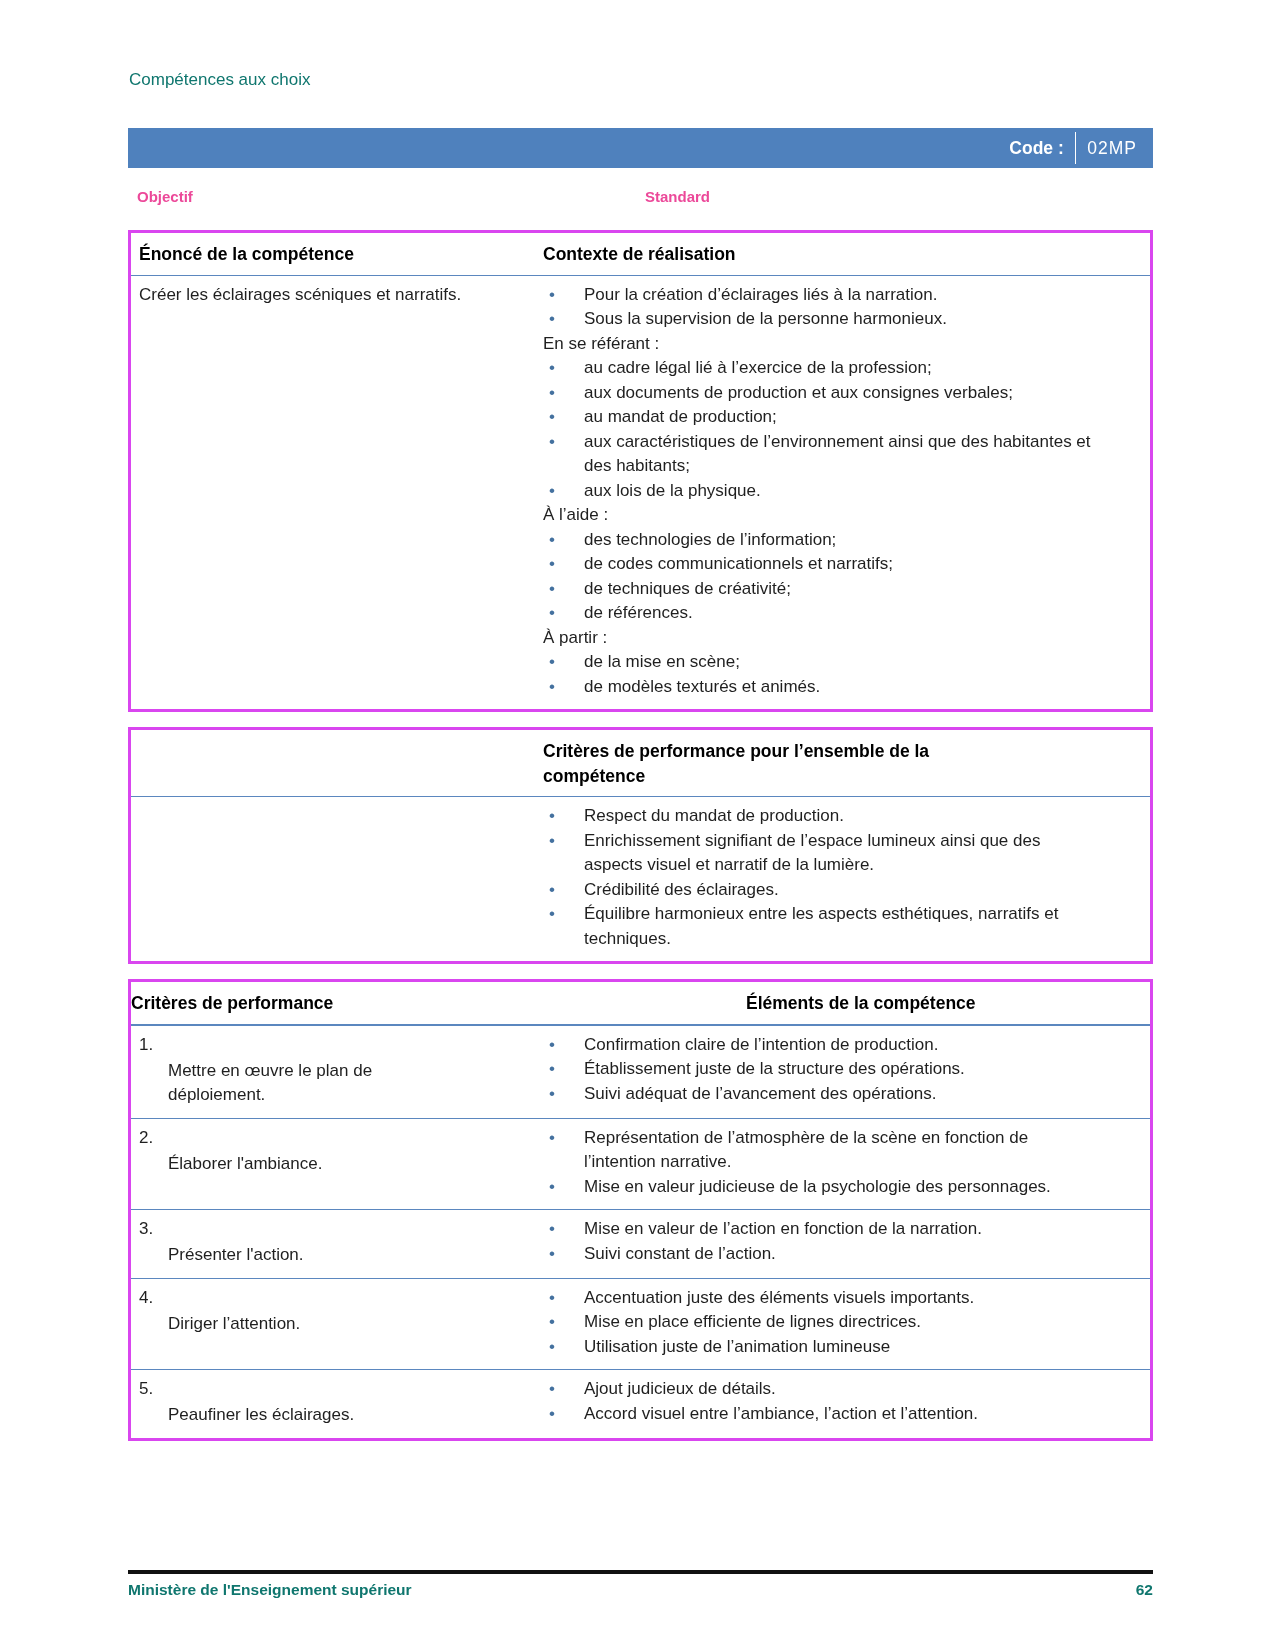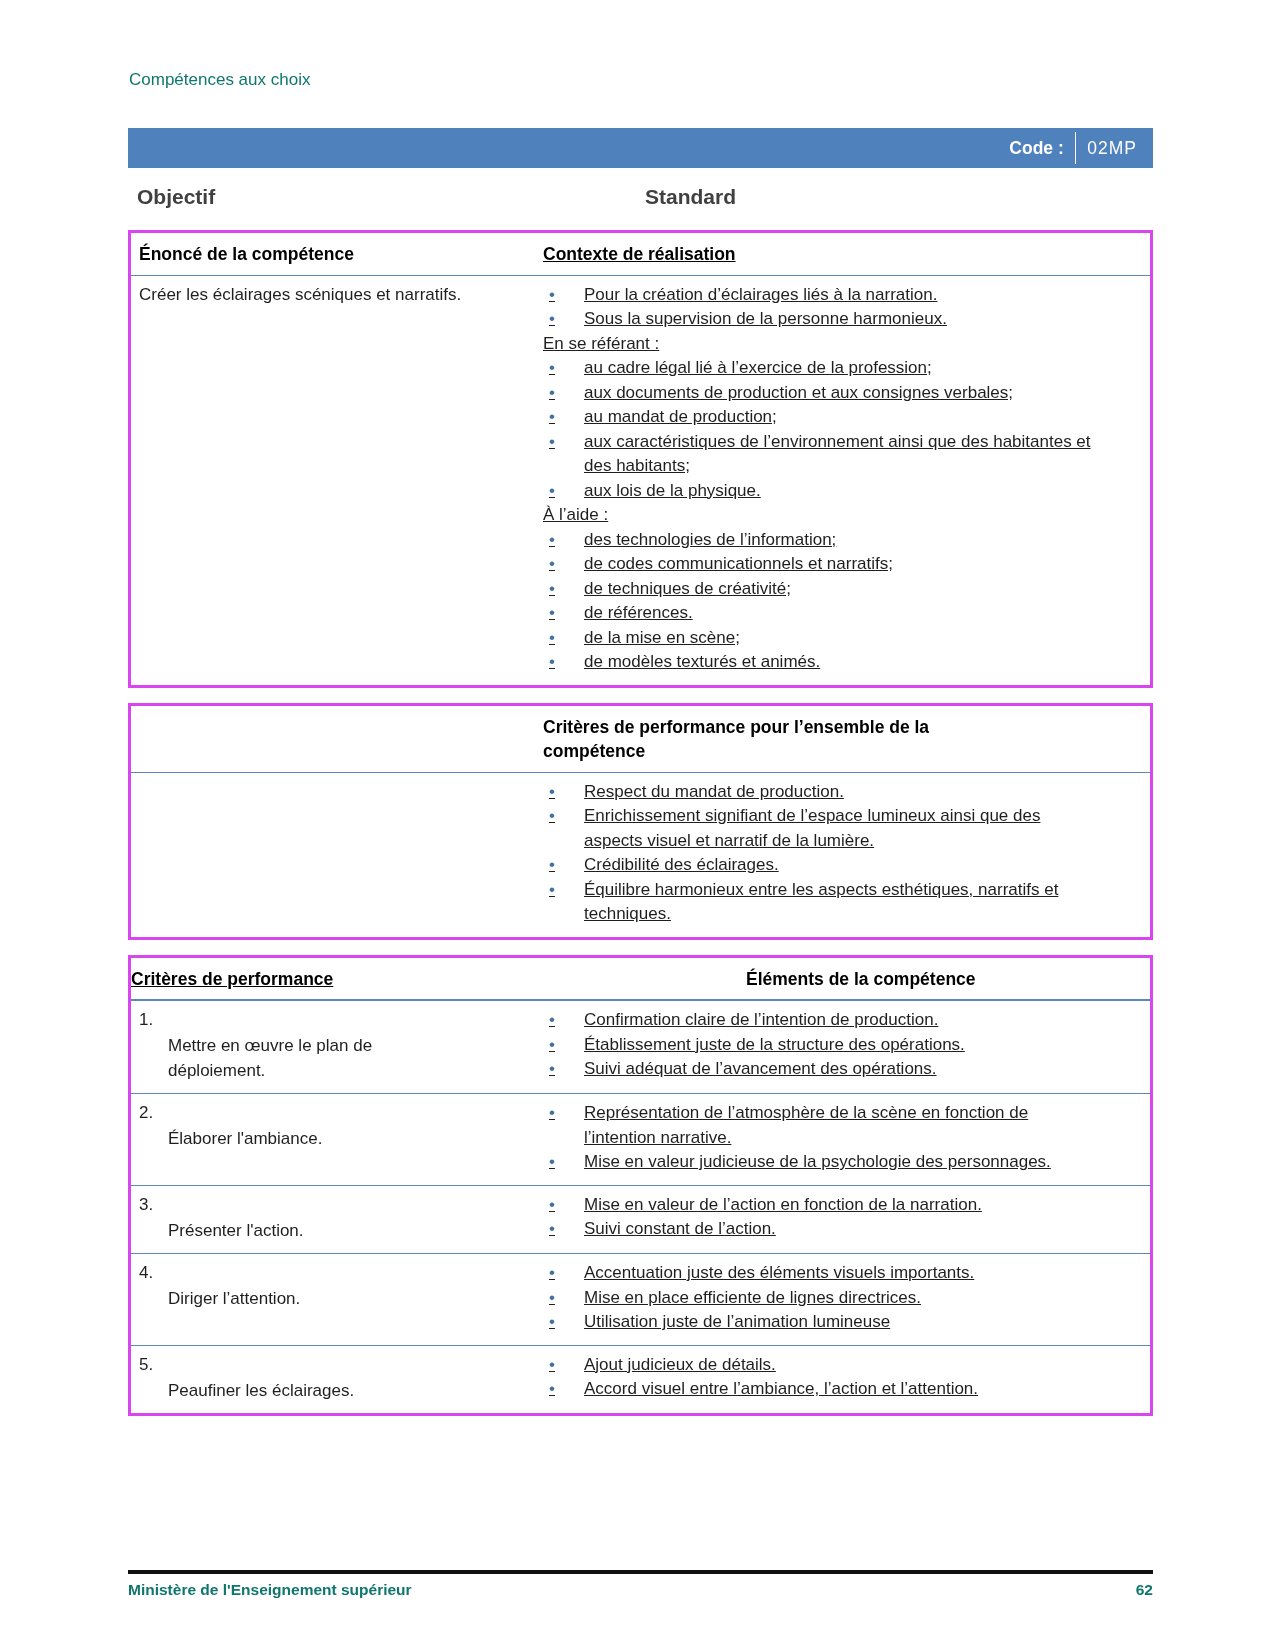--- a/index.html
+++ b/index.html
@@ -27,41 +27,41 @@
     display:flex; align-items:center; justify-content:flex-end;
     color:#ffffff; font-size:17.5px;
     box-sizing:border-box;
   }
   .code-bar .code-label { padding-right:11px;font-weight:bold; }
   .code-bar .vsep { width:1.5px; height:32px; background:#ffffff; }
   .code-bar .code-value { padding:0 16px 0 11px; letter-spacing:1px; }
 
   .h-blue {
     position:absolute; top:184px;
-    font-size:21px; font-weight:bold; color:#404040;
+    font-size:15px; font-weight:bold; color:#ec4899;
     line-height:26px;
     text-align:center;
   }
   .h-objectif { left:137px; }
   .h-standard { left:645px; }
 
   
   .tables { position:absolute; left:128px; top:230px; width:1025px; }
   .table {
     border:3px solid #d946ef;
     background:#ffffff;
     margin-bottom:15px;
     box-sizing:border-box;
   }
   .trow { display:flex; }
   .thead { border-bottom:1.5px solid #5b87bf; }
   .hdr { font-weight:bold; color:#000000; font-size:17.5px; }
   .cell { box-sizing:border-box; }
   .cell-l { flex:0 0 412px; padding:7px 14px 10px 8px; }
-  .cell-r { flex:1; padding:7px 50px 10px 0;text-decoration:underline; }
+  .cell-r { flex:1; padding:7px 50px 10px 0; }
   .thead .cell-l, .thead .cell-r { padding-top:9px; padding-bottom:8px; }
   .hdr-wrap { display:inline-block; max-width:470px; }
 
   
   .line { display:flex; }
   .line .mark {
     flex:0 0 41px; box-sizing:border-box;
     padding-left:6px; color:#44719F;
     font-size:17px;
   }
@@ -153,20 +153,21 @@
               <span class="txt">de codes communicationnels et narratifs;</span>
             </div>
             <div class="line">
               <span class="mark">•</span>
               <span class="txt">de techniques de créativité;</span>
             </div>
             <div class="line">
               <span class="mark">•</span>
               <span class="txt">de références.</span>
             </div>
+            <div class="line plain">À partir :</div>
             <div class="line">
               <span class="mark">•</span>
               <span class="txt">de la mise en scène;</span>
             </div>
             <div class="line">
               <span class="mark">•</span>
               <span class="txt">de modèles texturés et animés.</span>
             </div>
           </div>
       </div>

